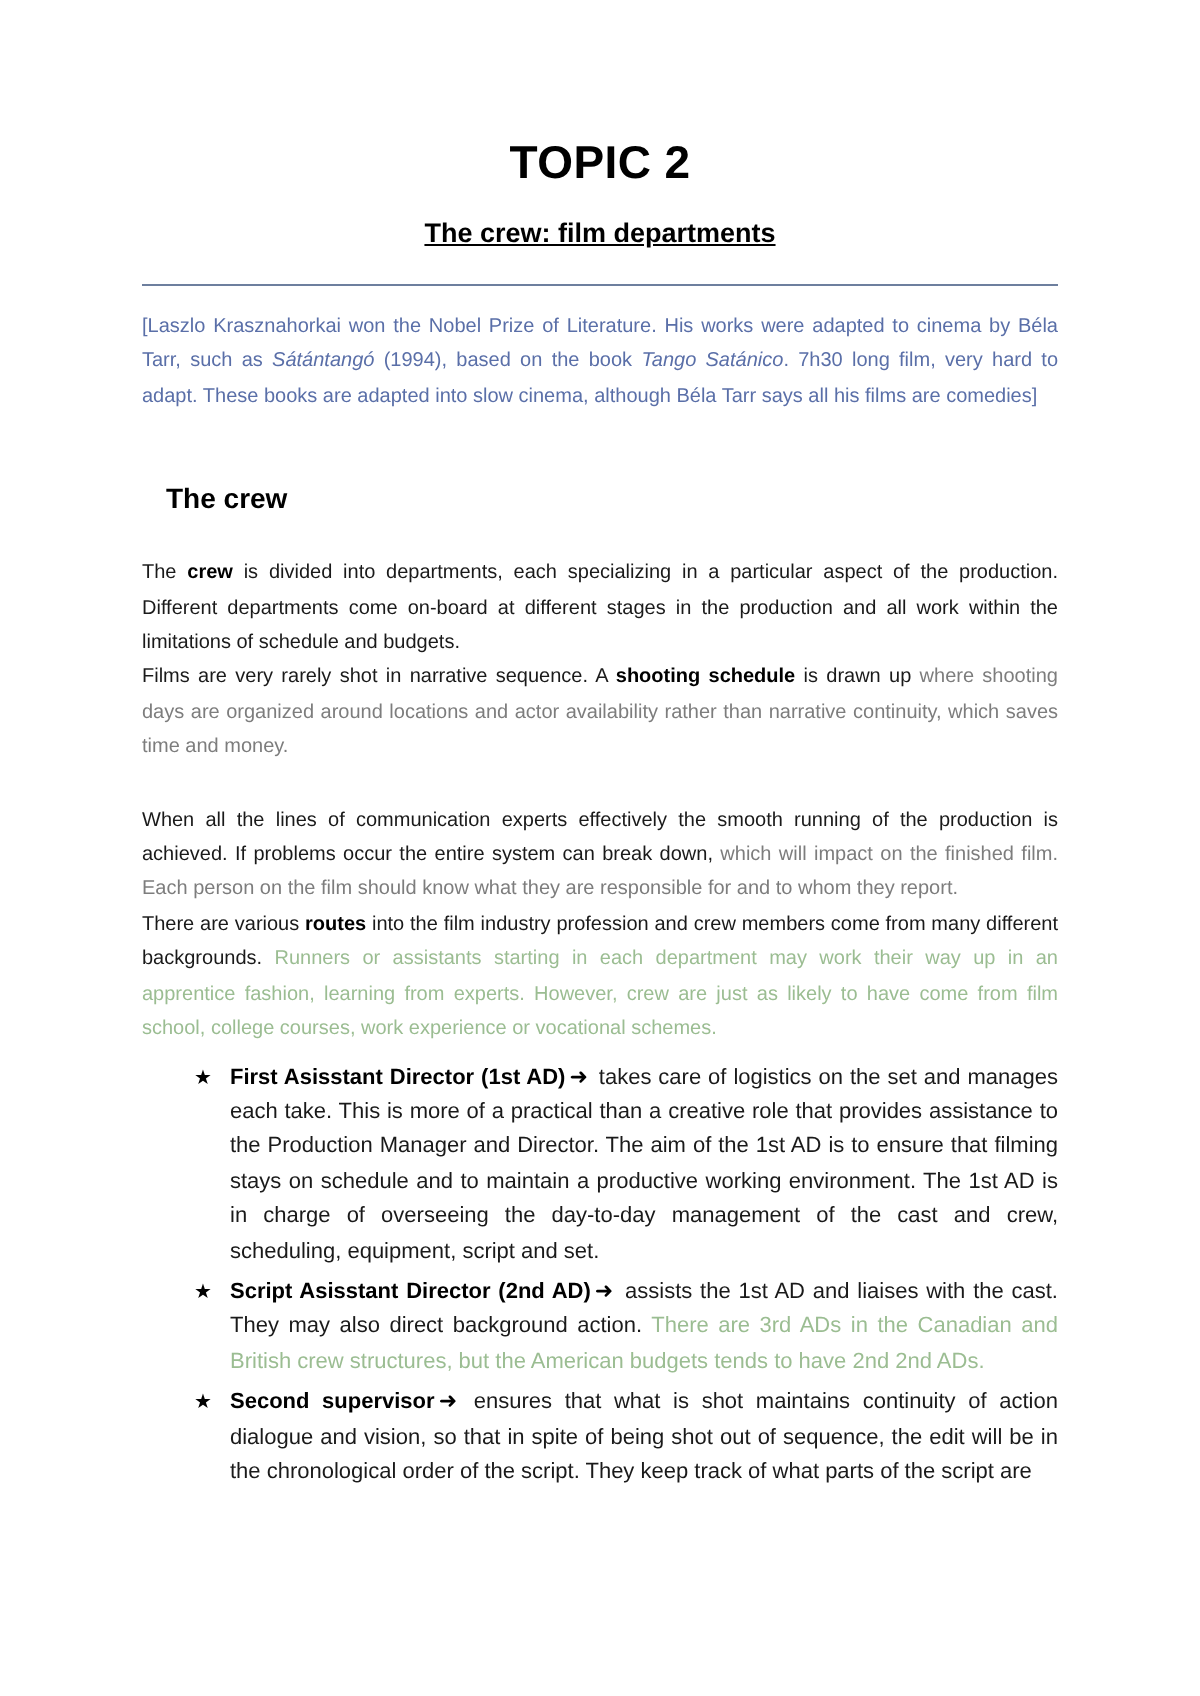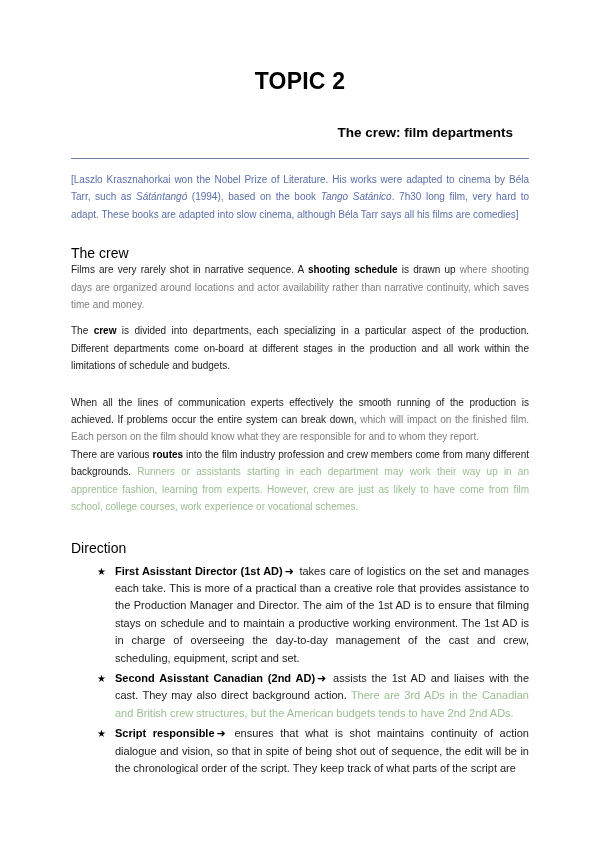--- a/index.html
+++ b/index.html
@@ -25,26 +25,27 @@
   .doc-title {
     margin: 0;
     padding-top: 68px;
     text-align: center;
     font-size: 23px;
     font-weight: bold;
     letter-spacing: 0.2px;
     color: #000000;
   }
   .doc-subtitle {
-    margin: 16px;
+    margin: 0;
     padding-top: 14px;
-    text-align: right;
+    text-align: center;
     font-size: 13.5px;
     font-weight: bold;
     color: #000000;
+    text-decoration: underline;
   }
   .rule {
     margin: 18px 0 0 0;
     height: 1px;
     background: #6d7f9e;
     width: 100%;
   }
   p {
     margin: 0;
     font-size: 10px;
@@ -53,23 +54,23 @@
   }
   .note {
     padding-top: 12px;
     color: #5a6fa8;
   }
   .note-2 {
     padding-top: 17px;
     color: #5a6fa8;
   }
   .sec-head {
-    margin: 0;
+    margin: 12px;
     font-size: 14px;
-    font-weight: normal;
+    font-weight: bold;
     color: #000000;
   }
   .sec-head.crew { padding-top: 22px; }
   .sec-head.direction { padding-top: 24px; }
   .body-p { padding-top: 9px; }
   .body-p.tight { padding-top: 0; }
   .body-p.gap { padding-top: 19px; }
 
   b, .b { font-weight: bold; color: #000000; }
   .gray { color: #7d7d7d; }
@@ -113,47 +114,46 @@
   <h2 class="doc-subtitle">The crew: film departments</h2>
 
   <div class="rule"></div>
 
   <p class="note">
     <span>[Laszlo Krasznahorkai won the Nobel Prize of Literature. His works were adapted to cinema by Béla Tarr, such as </span><i>Sátántangó</i><span> (1994), based on the book </span><i>Tango Satánico</i><span>. 7h30 long film, very hard to adapt. These books are adapted into slow cinema, although Béla Tarr says all his films are comedies]</span>
   </p>
 
   <h3 class="sec-head crew">The crew</h3>
 
+  <p class="body-p">
+    <span>The </span><b>crew</b><span> is divided into departments, each specializing in a particular aspect of the production. Different departments come on-board at different stages in the production and all work within the limitations of schedule and budgets.</span>
+  </p>
+
   <p class="body-p tight">
     <span>Films are very rarely shot in narrative sequence. A </span><b>shooting schedule</b><span> is drawn up </span><span class="gray">where shooting days are organized around locations and actor availability rather than narrative continuity, which saves time and money.</span>
-  </p>
-
-  <p class="body-p">
-    <span>The </span><b>crew</b><span> is divided into departments, each specializing in a particular aspect of the production. Different departments come on-board at different stages in the production and all work within the limitations of schedule and budgets.</span>
   </p>
 
   <p class="body-p gap">
     <span>When all the lines of communication experts effectively the smooth running of the production is achieved. If problems occur the entire system can break down,</span><span class="gray"> which will impact on the finished film. Each person on the film should know what they are responsible for and to whom they report.</span>
   </p>
 
   <p class="body-p tight">
     <span>There are various </span><b>routes</b><span> into the film industry profession and crew members come from many different backgrounds.</span><span class="green"> Runners or assistants starting in each department may work their way up in an apprentice fashion, learning from experts. However, crew are just as likely to have come from film school, college courses, work experience or vocational schemes.</span>
   </p>
 
 
-  <h3 class="sec-head direction">Direction</h3>
 
   <ul class="bullets">
     <li>
       <span class="star">★</span>
       <b>First Asisstant Director (1st AD)</b><span class="arrow">➜</span><span> takes care of logistics on the set and manages each take. This is more of a practical than a creative role that provides assistance to the Production Manager and Director. The aim of the 1st AD is to ensure that filming stays on schedule and to maintain a productive working environment. The 1st AD is in charge of overseeing the day-to-day management of the cast and crew, scheduling, equipment, script and set.</span>
     </li>
     <li>
       <span class="star">★</span>
-      <b>Second Asisstant Canadian (2nd AD)</b><span class="arrow">➜</span><span> assists the 1st AD and liaises with the cast. They may also direct background action.</span><span class="green"> There are 3rd ADs in the Canadian and British crew structures, but the American budgets tends to have 2nd 2nd ADs.</span>
+      <b>Script Asisstant Director (2nd AD)</b><span class="arrow">➜</span><span> assists the 1st AD and liaises with the cast. They may also direct background action.</span><span class="green"> There are 3rd ADs in the Canadian and British crew structures, but the American budgets tends to have 2nd 2nd ADs.</span>
     </li>
     <li>
       <span class="star">★</span>
-      <b>Script responsible</b><span class="arrow">➜</span><span> ensures that what is shot maintains continuity of action dialogue and vision, so that in spite of being shot out of sequence, the edit will be in the chronological order of the script. They keep track of what parts of the script are</span>
+      <b>Second supervisor</b><span class="arrow">➜</span><span> ensures that what is shot maintains continuity of action dialogue and vision, so that in spite of being shot out of sequence, the edit will be in the chronological order of the script. They keep track of what parts of the script are</span>
     </li>
   </ul>
 
 </div>
 
 </body></html>

